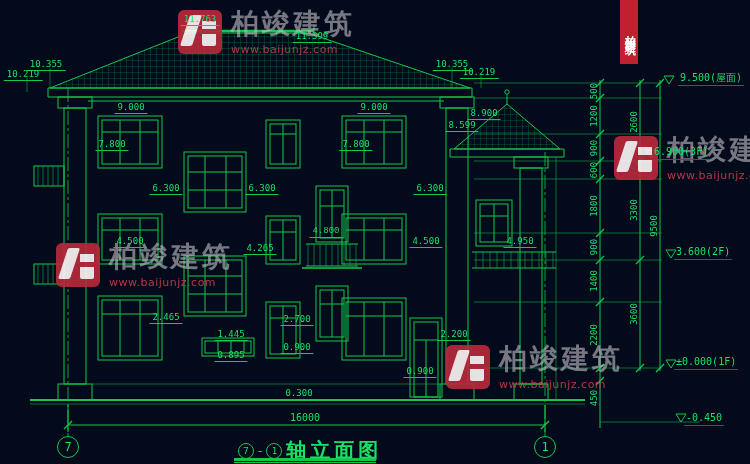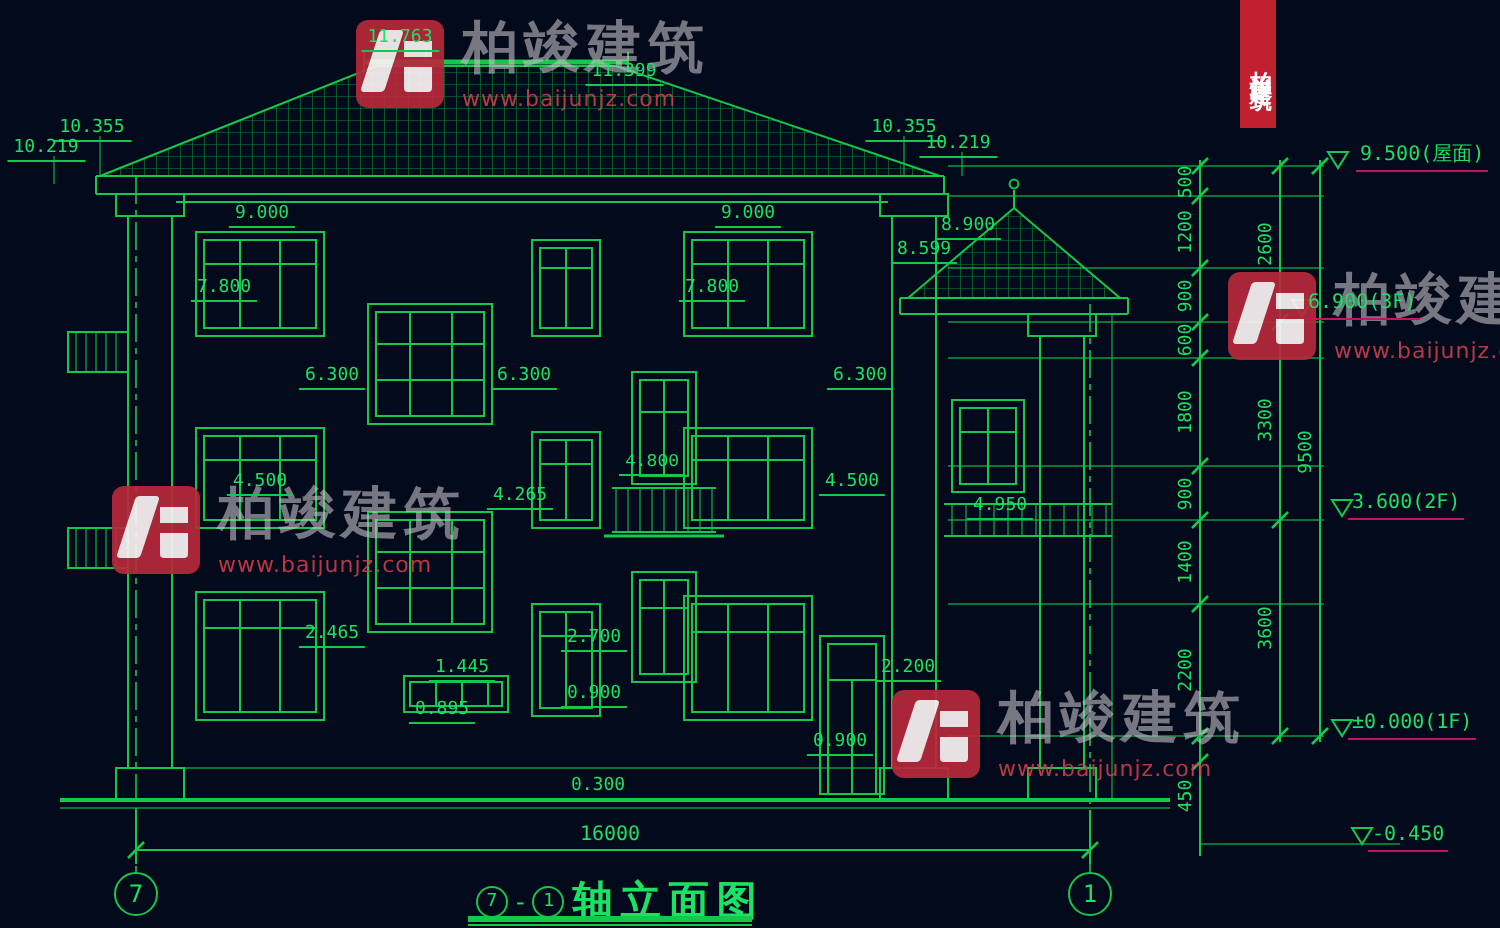--- a/index.html
+++ b/index.html
@@ -240,26 +240,26 @@
       <span class="dim" style="left: 462px; top: 120px;">8.599</span>
       <span class="dim" style="left: 112px; top: 139px;">7.800</span>
       <span class="dim" style="left: 356px; top: 139px;">7.800</span>
       <span class="dim" style="left: 166px; top: 183px;">6.300</span>
       <span class="dim" style="left: 262px; top: 183px;">6.300</span>
       <span class="dim" style="left: 430px; top: 183px;">6.300</span>
       <span class="dim" style="left: 326px; top: 226px; font-family: Liberation Mono, monospace;">4.800</span>
       <span class="dim" style="left: 130px; top: 236px;">4.500</span>
       <span class="dim" style="left: 426px; top: 236px;">4.500</span>
       <span class="dim" style="left: 260px; top: 243px;">4.265</span>
-      <span class="dim" style="left: 500px; top: 236px; margin-top: 12px;">4.950</span>
+      <span class="dim" style="left: 520px; top: 236px;">4.950</span>
       <span class="dim" style="left: 297px; top: 314px;">2.700</span>
       <span class="dim" style="left: 166px; top: 298px; margin-top: 14px;">2.465</span>
       <span class="dim" style="left: 418px; top: 329px; margin-left: 36px;">2.200</span>
       <span class="dim" style="left: 231px; top: 329px;">1.445</span>
-      <span class="dim" style="left: 221px; top: 350px; text-align: center;">0.895</span>
+      <span class="dim" style="left: 231px; top: 350px; text-align: center;">0.895</span>
       <span class="dim" style="left: 297px; top: 342px;">0.900</span>
       <span class="dim" style="left: 420px; top: 366px;">0.900</span>
       <span class="dim" style="left: 299px; top: 388px;">0.300</span>
       <span class="chain" style="left: 594px; top: 91px;">500</span>
       <span class="chain" style="left: 594px; top: 116px;">1200</span>
       <span class="chain" style="left: 594px; top: 148px;">900</span>
       <span class="chain" style="left: 594px; top: 170px;">600</span>
       <span class="chain" style="left: 594px; top: 206px;">1800</span>
       <span class="chain" style="left: 594px; top: 247px;">900</span>
       <span class="chain" style="left: 594px; top: 281px;">1400</span>

